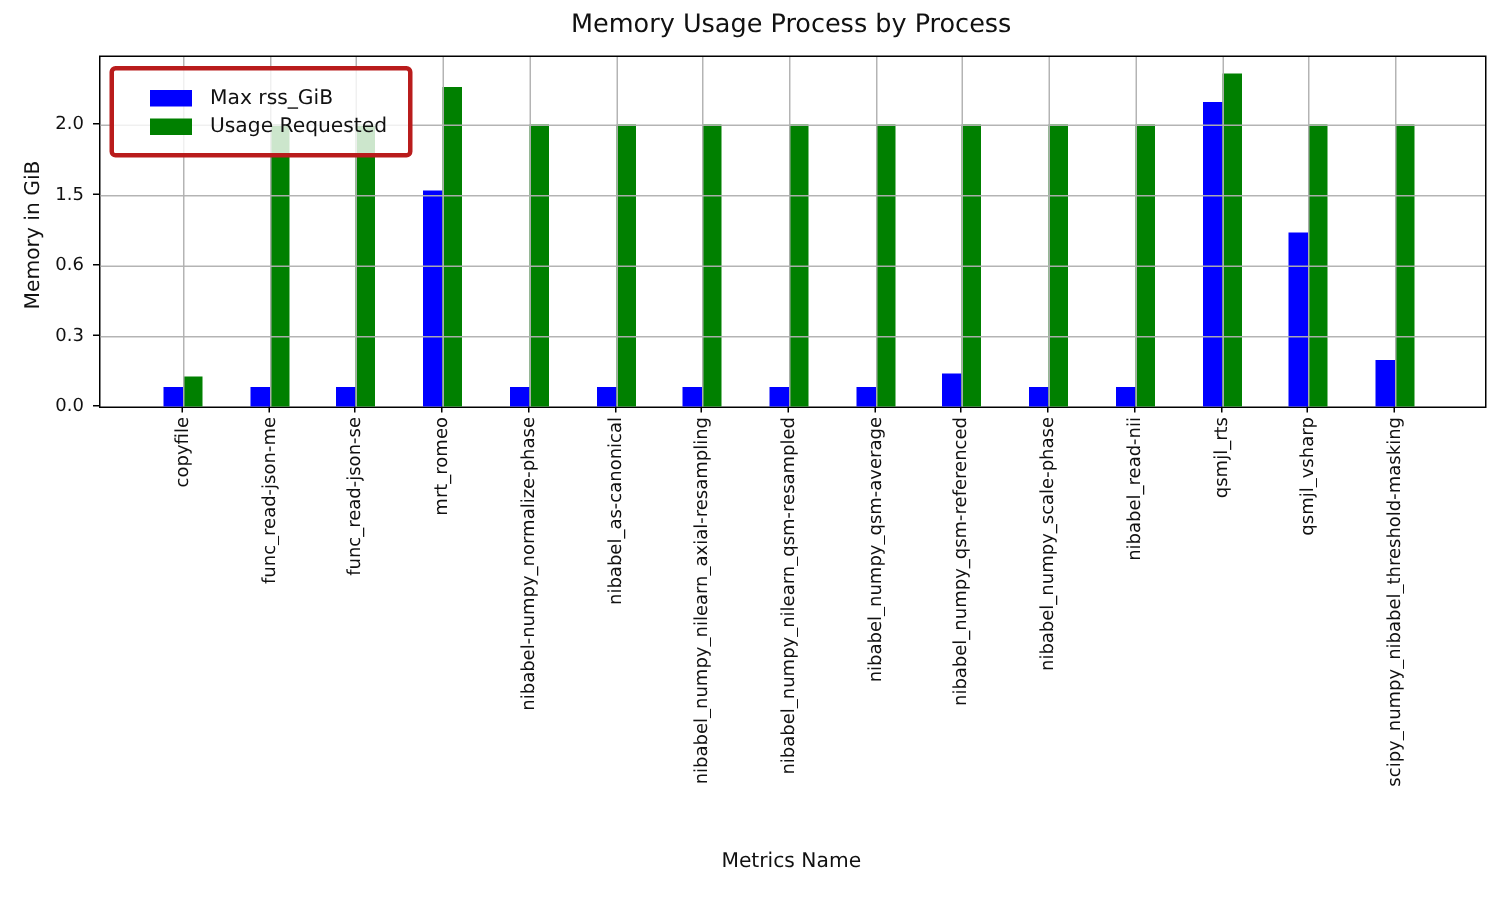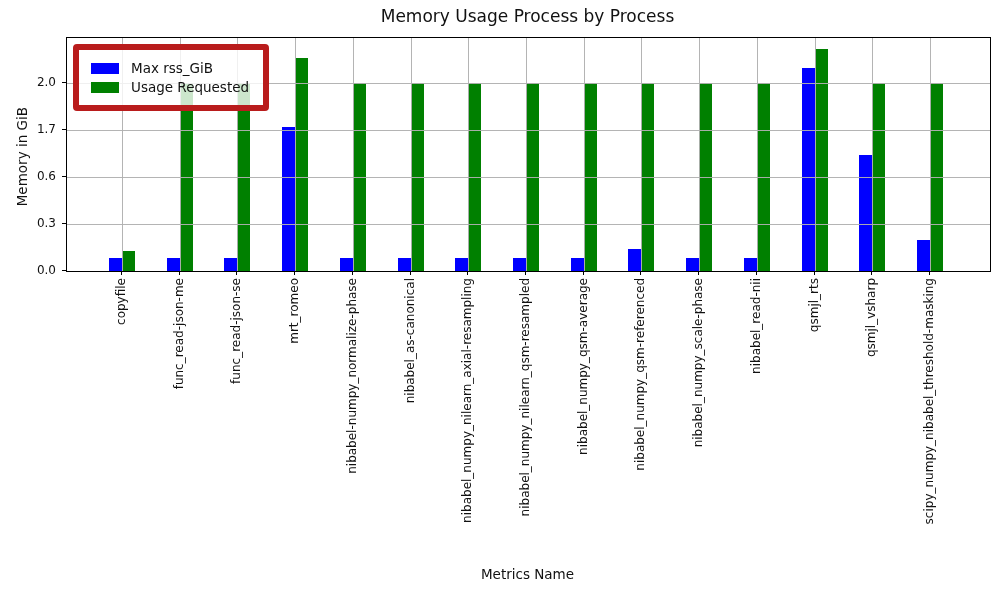--- a/index.html
+++ b/index.html
@@ -55,23 +55,23 @@
     width: 1px;
     background: rgba(176,176,176,0.95);
     z-index: 3;
   }
   .legend {
     position: absolute;
     left: 6px;
     top: 6px;
     z-index: 10;
     background: rgba(255,255,255,0.8);
-    border: 6px solid #b91c1c;
+    border: 3px solid #b91c1c;
     border-radius: 4px;
-    padding: 7px 14px 7px 12px;
+    padding: 7px 14px 7px 24px;
   }
   .legend-row {
     display: flex;
     align-items: center;
     height: 16px;
     margin: 3px 0;
   }
   .legend-swatch {
     width: 28px;
     height: 11px;
@@ -206,21 +206,21 @@
   </div>
 
   <div id="yaxis">
       <div class="ytick-mark" style="left: 62px; top: 270px;"></div>
       <div class="ytick-label" style="left: 22px; top: 264px;">0.0</div>
       <div class="ytick-mark" style="left: 62px; top: 223px;"></div>
       <div class="ytick-label" style="left: 22px; top: 217px;">0.3</div>
       <div class="ytick-mark" style="left: 62px; top: 176px;"></div>
       <div class="ytick-label" style="left: 22px; top: 170px;">0.6</div>
       <div class="ytick-mark" style="left: 62px; top: 129.1px;"></div>
-      <div class="ytick-label" style="left: 22px; top: 123.1px;">1.7</div>
+      <div class="ytick-label" style="left: 22px; top: 123.1px;">1.5</div>
       <div class="ytick-mark" style="left: 62px; top: 82.1px;"></div>
       <div class="ytick-label" style="left: 22px; top: 76.1px;">2.0</div>
     </div>
   <div id="xaxis">
       <div class="xtick-mark" style="left: 121px; top: 271px;"></div>
       <div class="xtick-label" style="left: 114px; top: 278px;">copyfile</div>
       <div class="xtick-mark" style="left: 178.7px; top: 271px;"></div>
       <div class="xtick-label" style="left: 171.7px; top: 278px;">func_read-json-me</div>
       <div class="xtick-mark" style="left: 236.4px; top: 271px;"></div>
       <div class="xtick-label" style="left: 229.4px; top: 278px;">func_read-json-se</div>

